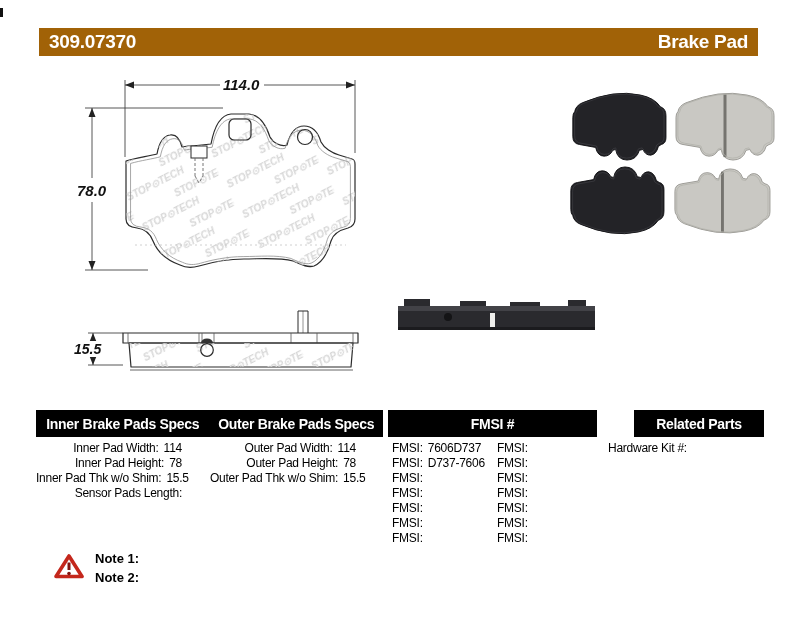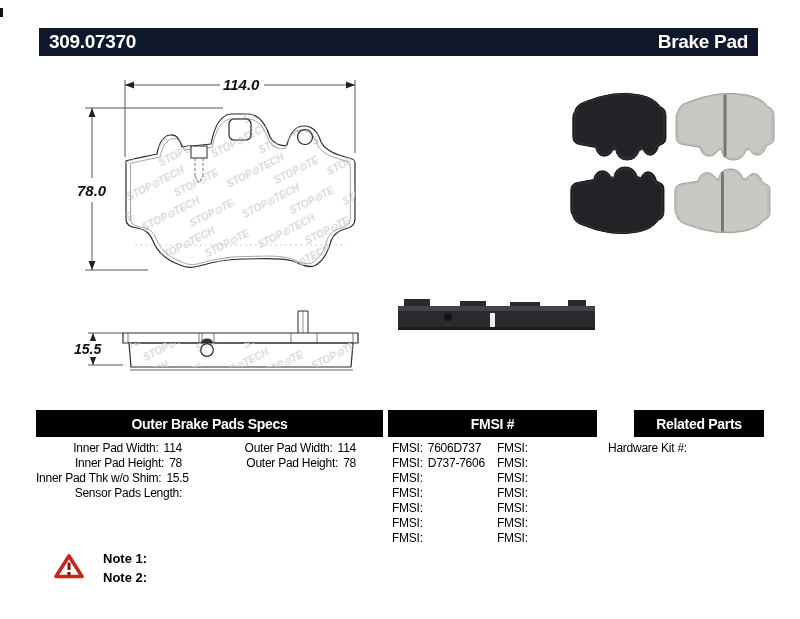--- a/index.html
+++ b/index.html
@@ -5,35 +5,35 @@
   html,body{margin:0;padding:0;}
   body{
     width:800px;height:619px;background:#ffffff;
     font-family:"Liberation Sans",sans-serif;color:#000;
     position:relative;overflow:hidden;
   }
   .abs{position:absolute;}
   .corner-mark{position:absolute;left:0;top:8px;width:3px;height:9px;background:#111;}
   .titlebar{
     position:absolute;left:39px;top:28px;width:719px;height:28px;
-    background:#0f172a;color:#fff;display:flex;justify-content:space-between;
+    background:#a16207;color:#fff;display:flex;justify-content:space-between;
     align-items:center;padding:0 10px;box-sizing:border-box;
     font-weight:bold;font-size:19px;letter-spacing:-0.3px;
   }
   .bar{
     position:absolute;top:410px;height:27px;background:#000;color:#fff;
     display:flex;align-items:center;justify-content:center;
     font-weight:bold;font-size:14px;letter-spacing:-0.3px;
   }
   .bar .half{flex:1;text-align:center;}
   .col{position:absolute;top:441px;font-weight:normal;font-size:12px;letter-spacing:-0.25px;}
   .row{height:15px;line-height:15px;white-space:nowrap;}
   .col-right{text-align:right;}
   .val:not(:empty){margin-left:5px;}
-  .note-label{position:absolute;left:95px;font-weight:bold;font-size:13px;margin-left:8px;}
+  .note-label{position:absolute;left:95px;font-weight:bold;font-size:13px;}
   .wmtext{font-style:italic;font-weight:bold;font-size:10px;fill:#d7d7d7;
     font-family:"Liberation Sans",sans-serif;}
   .dimtext{font-style:italic;font-weight:bold;font-size:15px;fill:#111;
     font-family:"Liberation Sans",sans-serif;}
   .outline{fill:none;stroke:#2b2b2b;stroke-width:1.2;stroke-linejoin:round;}
   .inner-line{fill:none;stroke:#8a8a8a;stroke-width:0.8;stroke-linejoin:round;}
   .dimline{stroke:#444;stroke-width:0.9;}
   .arrow{fill:#222;}
 </style>
 </head>
@@ -151,39 +151,41 @@
       <path d="M69,48 L293,48 L291,72 L71,72 Z" fill="#fff" class="outline"></path>
       <path d="M69,48 L293,48 L291,72 L71,72 Z" fill="url(#wm)"></path>
       <line x1="70" y1="75" x2="293" y2="75" stroke="#555" stroke-width="0.9"></line>
 
       <path d="M141,48 a6,4.5 0 0 1 12,0 Z" fill="#333"></path>
       <circle cx="147" cy="55" r="6.3" fill="#fff" class="outline"></circle>
     </g>
   </svg>
 
   <div class="bar" style="left:36px;width:347px">
+    <span class="half">Inner Brake Pads Specs</span>
     <span class="half">Outer Brake Pads Specs</span>
   </div>
   <div class="bar" style="left:388px;width:209px">
     <span>FMSI #</span>
   </div>
   <div class="bar" style="left:634px;width:130px">
     <span>Related Parts</span>
   </div>
 
   <div class="col col-right" style="left:36px;width:146px">
     <div class="row"><span>Inner Pad Width:</span><span class="val">114</span></div>
     <div class="row"><span>Inner Pad Height:</span><span class="val">78</span></div>
     <div class="row"><span>Inner Pad Thk w/o Shim:</span><span class="val">15.5</span></div>
     <div class="row"><span>Sensor Pads Length:</span><span class="val"></span></div>
   </div>
 
   <div class="col col-right" style="left:210px;width:146px">
     <div class="row"><span>Outer Pad Width:</span><span class="val">114</span></div>
     <div class="row"><span>Outer Pad Height:</span><span class="val">78</span></div>
+    <div class="row"><span>Outer Pad Thk w/o Shim:</span><span class="val">15.5</span></div>
   </div>
 
   <div class="col" style="left:392px">
     <div class="row"><span>FMSI:</span><span class="val">7606D737</span></div>
     <div class="row"><span>FMSI:</span><span class="val">D737-7606</span></div>
     <div class="row"><span>FMSI:</span><span class="val"></span></div>
     <div class="row"><span>FMSI:</span><span class="val"></span></div>
     <div class="row"><span>FMSI:</span><span class="val"></span></div>
     <div class="row"><span>FMSI:</span><span class="val"></span></div>
     <div class="row"><span>FMSI:</span><span class="val"></span></div>

